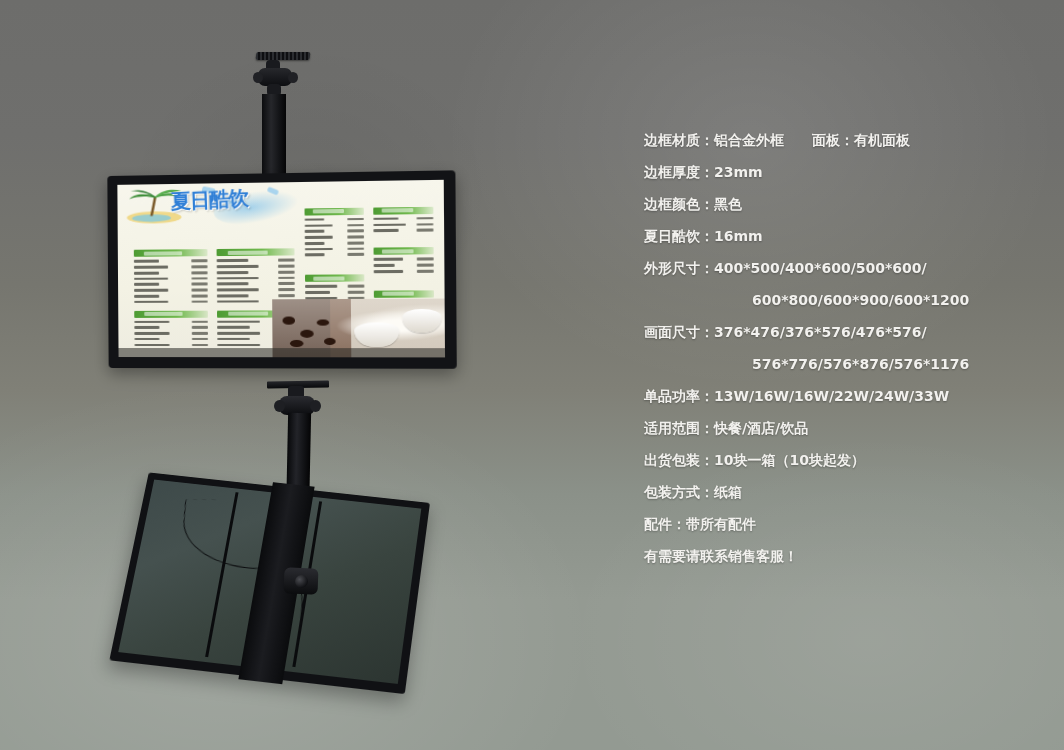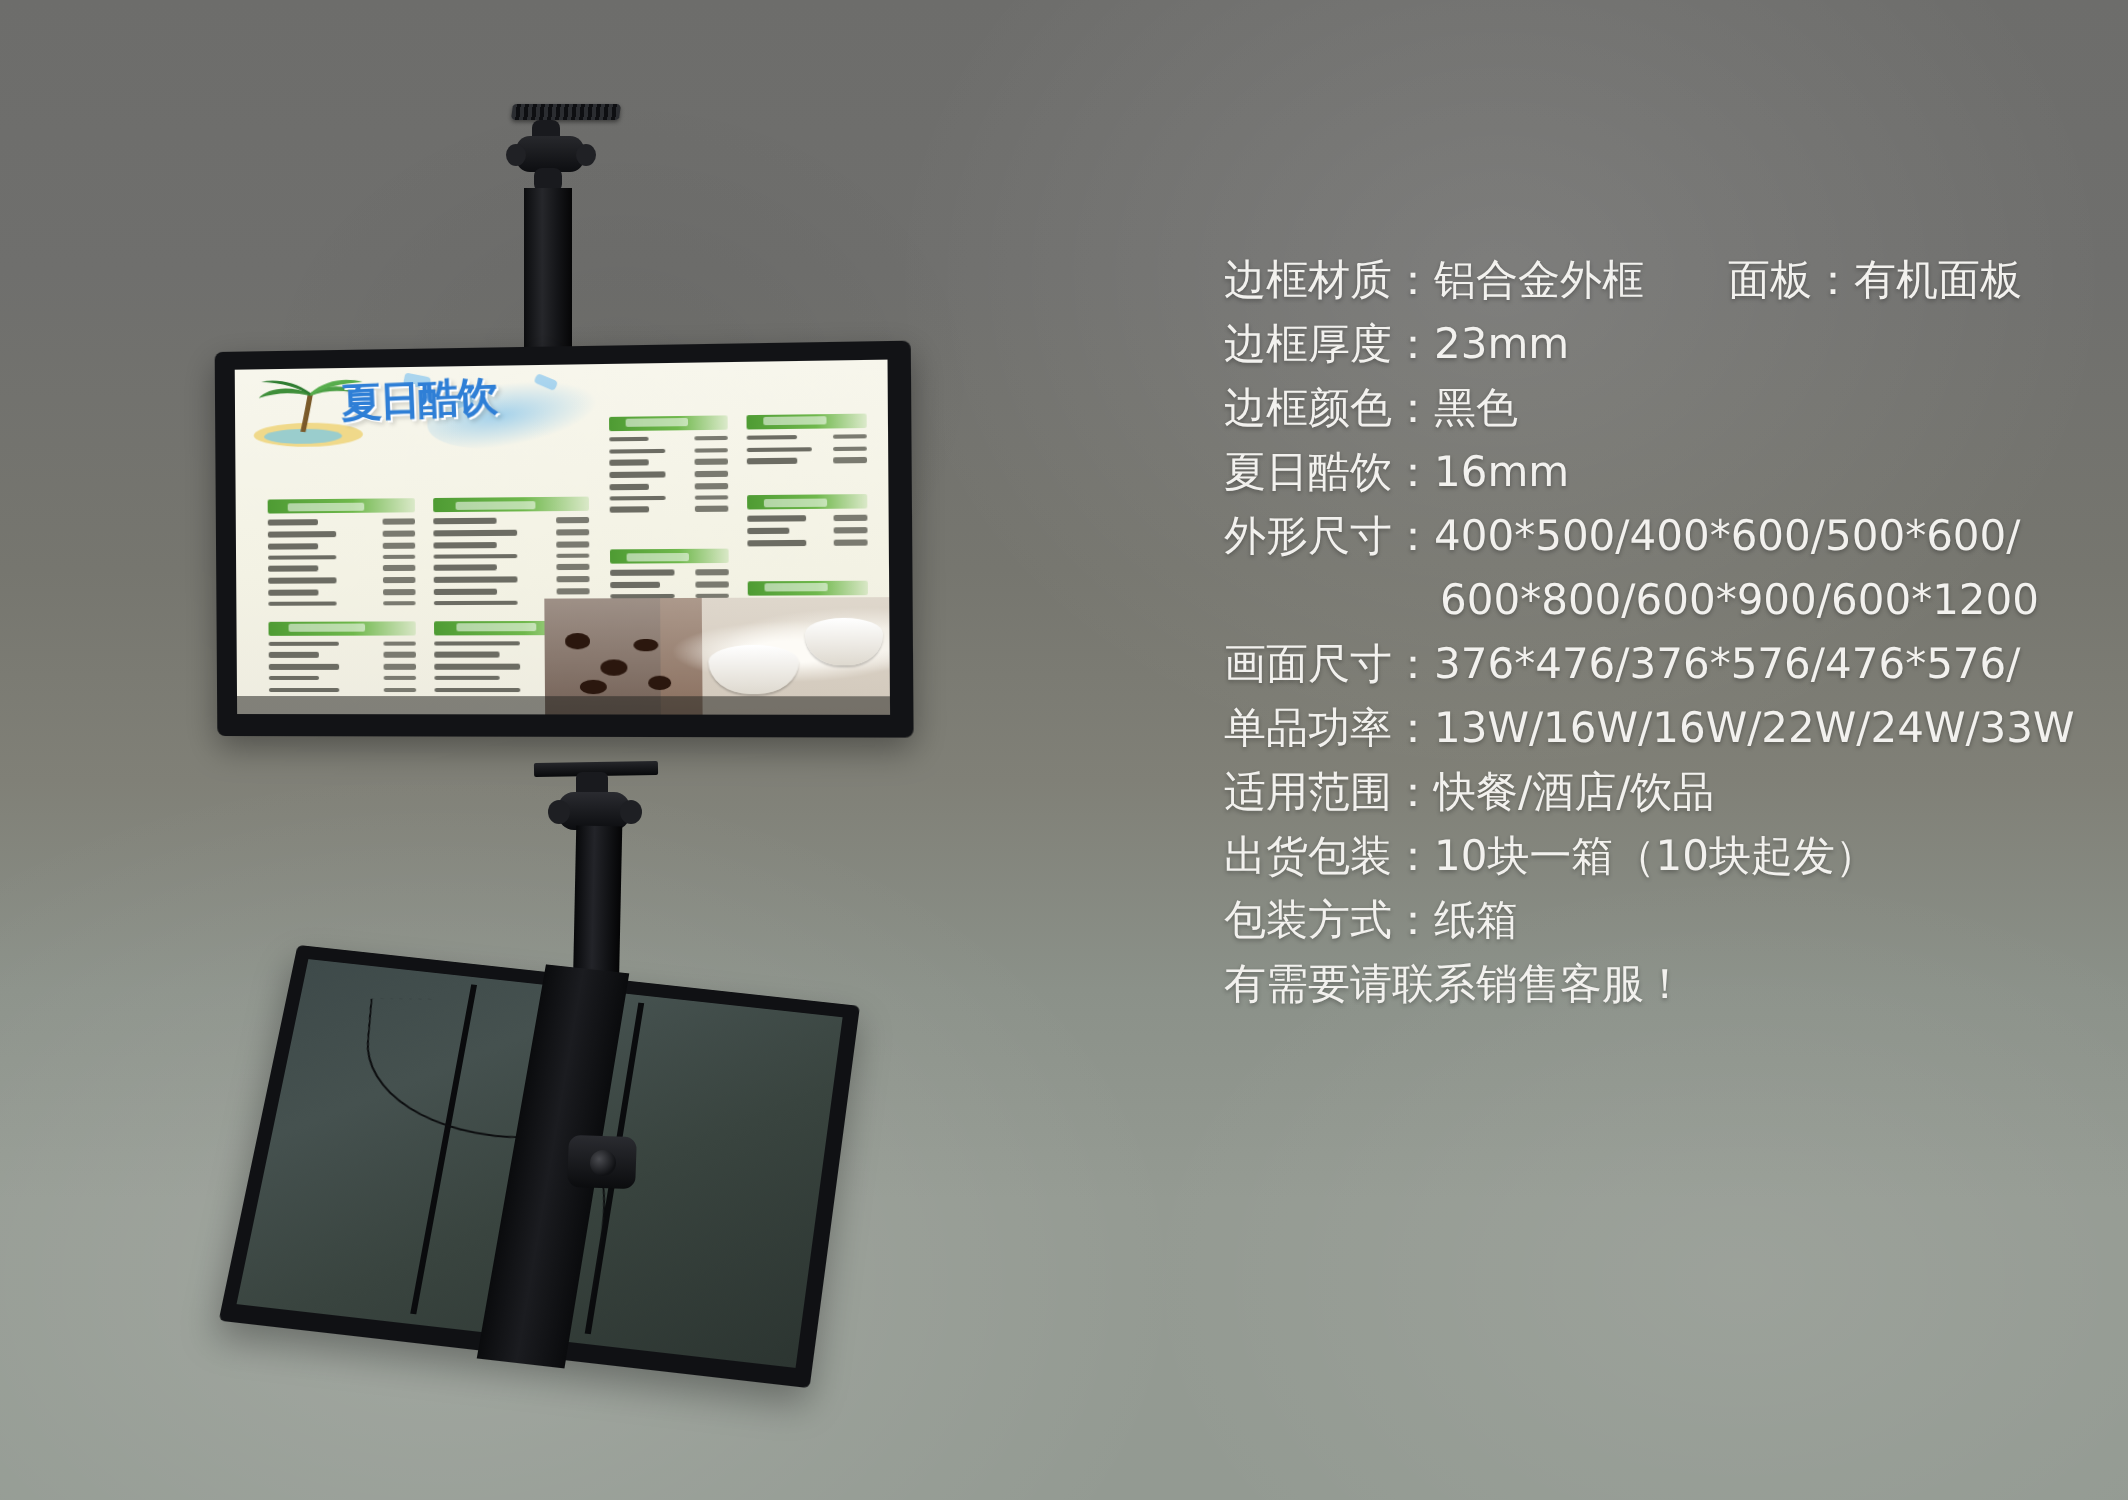--- a/index.html
+++ b/index.html
@@ -220,22 +220,22 @@
     position:absolute;left:612px;top:124px;width:430px;
     color:#f2f1ee;
     font-family:"DejaVu Sans","Liberation Sans",sans-serif;
     text-shadow:0 1px 2px rgba(0,0,0,.30);
   }
   .specs-title{
     font-size:25px;font-weight:700;letter-spacing:1px;
     margin:0 0 22px 0;white-space:nowrap;
   }
   .spec-line{
-    font-size:21px;font-weight:400;line-height:32px;
-    white-space:nowrap;display:flex;
+    font-size:14px;font-weight:700;line-height:32px;
+    white-space:nowrap;display:flex;margin-left:32px;
   }
   .spec-line .lbl{flex:0 0 auto;}
   .spec-line .val{flex:0 0 auto;}
   .spec-line.cont{padding-left:108px;}
   .spec-line.single .lbl{padding-right:0;}
 </style>
 </head>
 <body>
 
 <div id="page">
@@ -565,35 +565,43 @@
           <span class="val">400*500/400*600/500*600/</span>
         </div>
         <div class="spec-line cont">
           <span class="lbl"></span>
           <span class="val">600*800/600*900/600*1200</span>
         </div>
         <div class="spec-line">
           <span class="lbl">画面尺寸：</span>
           <span class="val">376*476/376*576/476*576/</span>
         </div>
+        <div class="spec-line cont">
+          <span class="lbl"></span>
+          <span class="val">576*776/576*876/576*1176</span>
+        </div>
         <div class="spec-line">
           <span class="lbl">单品功率：</span>
           <span class="val">13W/16W/16W/22W/24W/33W</span>
         </div>
         <div class="spec-line">
           <span class="lbl">适用范围：</span>
           <span class="val">快餐/酒店/饮品</span>
         </div>
         <div class="spec-line">
           <span class="lbl">出货包装：</span>
           <span class="val">10块一箱（10块起发）</span>
         </div>
         <div class="spec-line">
           <span class="lbl">包装方式：</span>
           <span class="val">纸箱</span>
+        </div>
+        <div class="spec-line">
+          <span class="lbl">配件：</span>
+          <span class="val">带所有配件</span>
         </div>
         <div class="spec-line single">
           <span class="lbl">有需要请联系销售客服！</span>
           <span class="val"></span>
         </div>
       </div>
   </div>
 
 </div>
 

